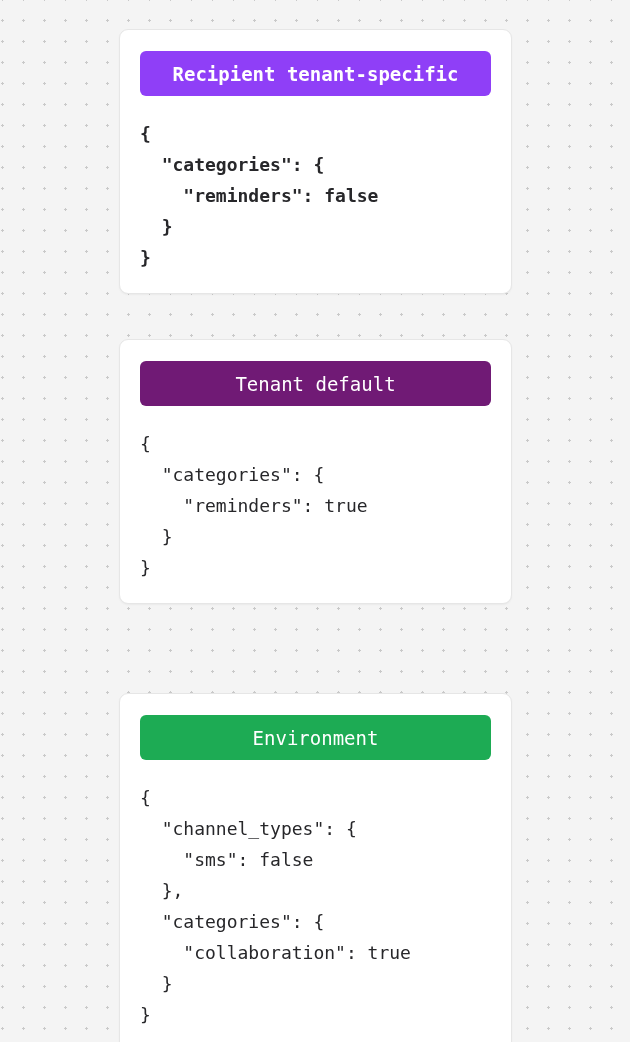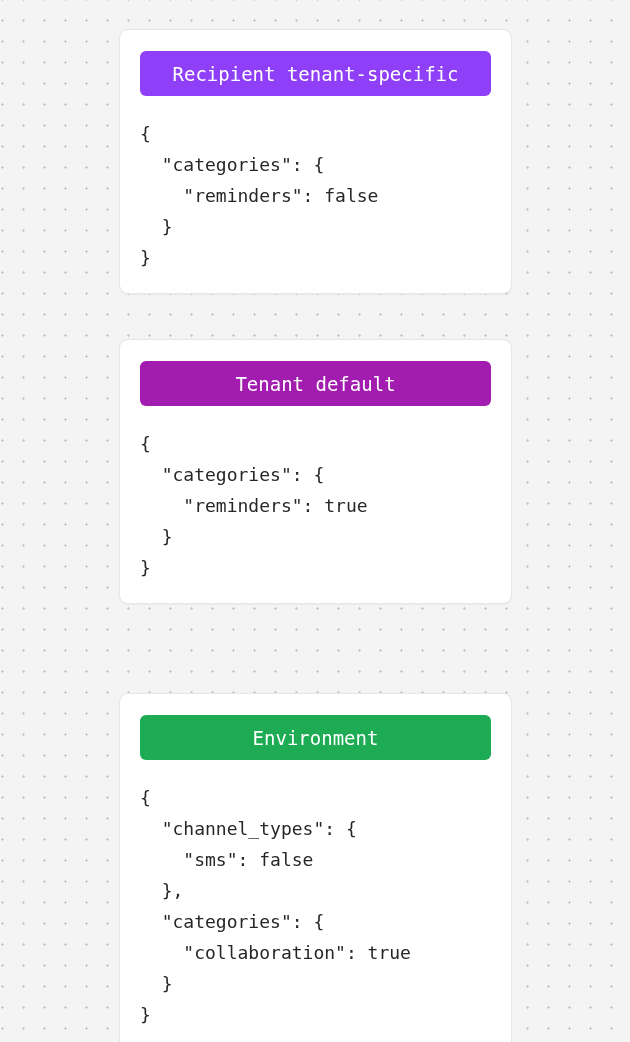--- a/index.html
+++ b/index.html
@@ -56,40 +56,40 @@
     margin-top: 22px;
     color: #27272a;
     font-family: "DejaVu Sans Mono", "Liberation Mono", monospace;
     font-size: 18px;
     line-height: 31px;
     white-space: pre;
     tab-size: 2;
   }
 
   
-  #card-recipient  { top: 29px;  }
+  #card-recipient  { top: 29px; font-weight: bold;  }
   #card-tenant     { top: 339px; }
   #card-environment{ top: 649px; margin-top: 44px; }
 </style>
 </head>
 <body style="background-color: rgb(244, 244, 244);">
 
 <div id="board">
 
   <div class="card" id="card-recipient">
     <div class="card-header" style="background-color: rgb(143, 63, 247);">Recipient tenant-specific</div>
     <pre class="card-body">{
   "categories": {
     "reminders": false
   }
 }</pre>
   </div>
 
   <div class="card" id="card-tenant">
-    <div class="card-header" style="background-color: #a21caf;">Tenant default</div>
+    <div class="card-header" style="background-color: #701a75;">Tenant default</div>
     <pre class="card-body">{
   "categories": {
     "reminders": true
   }
 }</pre>
   </div>
 
   <div class="card" id="card-environment">
     <div class="card-header" style="background-color: rgb(29, 171, 84);">Environment</div>
     <pre class="card-body">{

